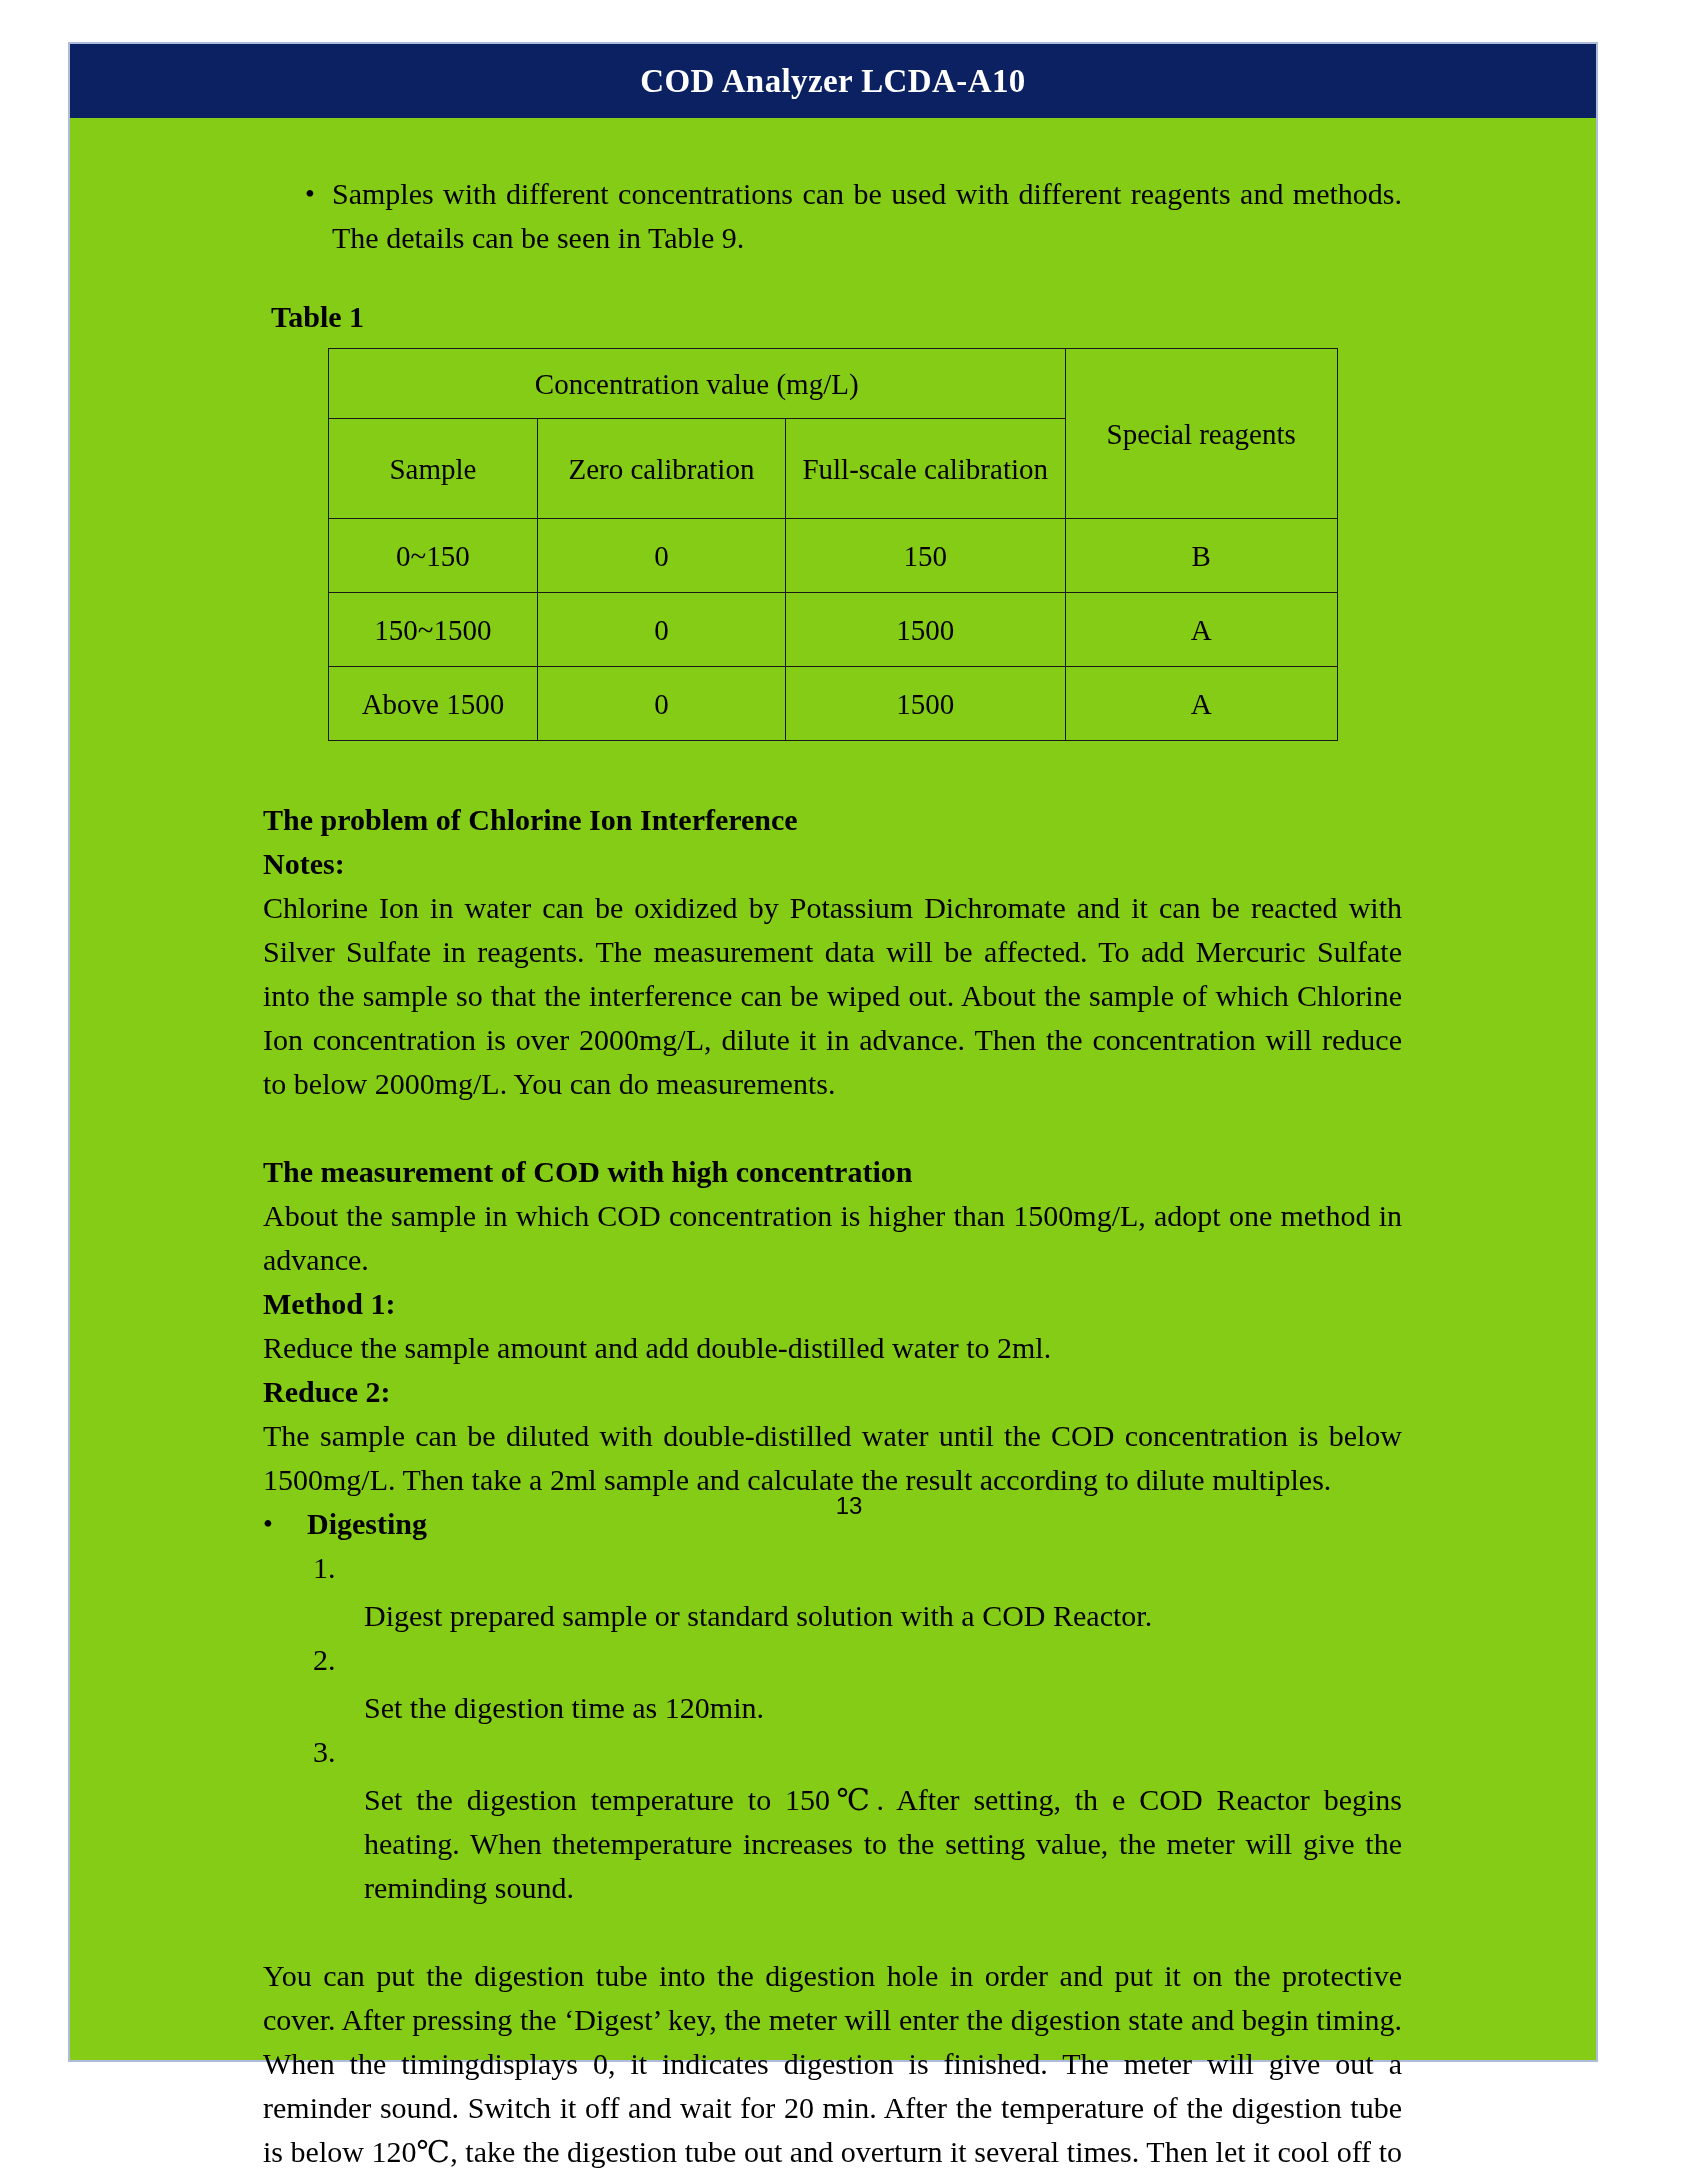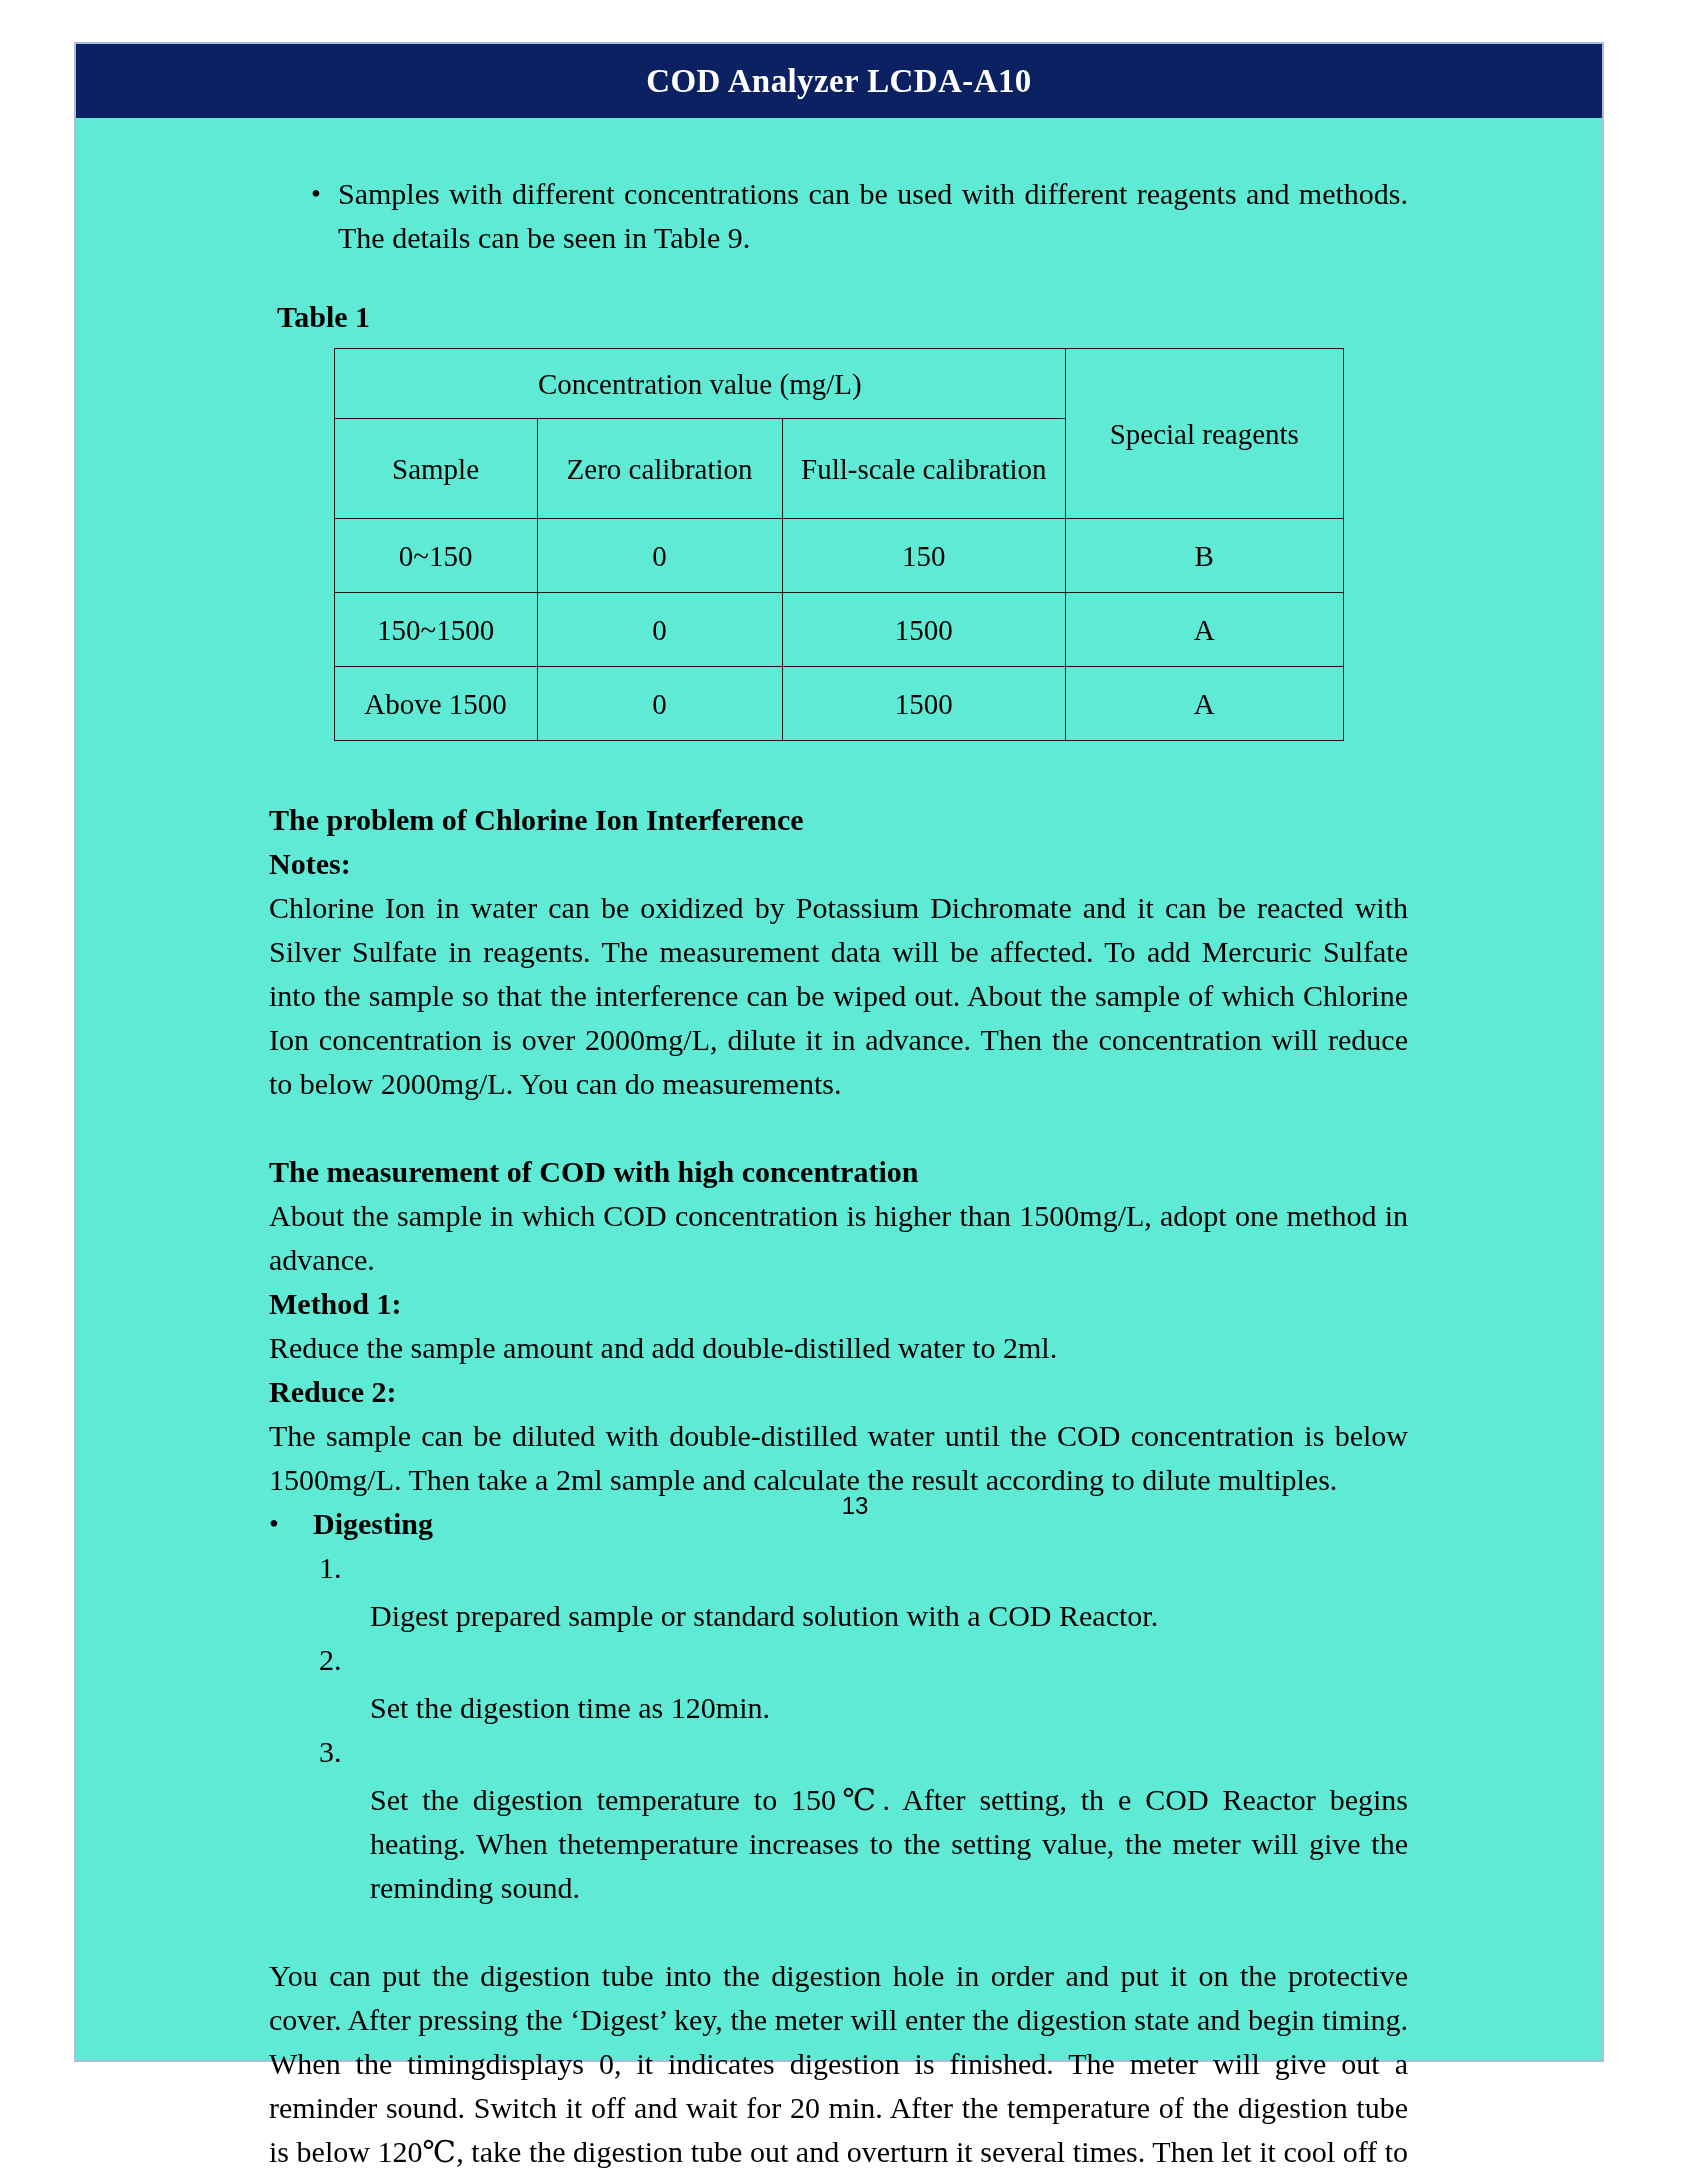--- a/index.html
+++ b/index.html
@@ -11,26 +11,26 @@
     width: 1683px;
     height: 2178px;
     font-family: "Liberation Serif", "DejaVu Serif", serif;
     color: #000000;
     position: relative;
     overflow: hidden;
   }
 
   .page {
     position: absolute;
-    left: 74px;
+    left: 68px;
     top: 42px;
     width: 1530px;
     height: 2020px;
     border: 2px solid #aebbdb;
-    background: #5eead4;
+    background: #84cc16;
     box-sizing: border-box;
   }
 
   .header-band {
     position: absolute;
     left: 0px;
     top: 0px;
     width: 100%;
     height: 74px;
     background: #0b2161;
@@ -111,21 +111,21 @@
   }
 
   table.t1 {
     border-collapse: collapse;
     margin: 0 auto;
     width: 1010px;
     font-size: 29px;
   }
   table.t1 td {
     border: 1.6px solid #1a1a1a;
-    padding: 6px 8px;
+    padding: 6px 16px;
     text-align: center;
     vertical-align: middle;
     line-height: 40px;
     font-family: "Liberation Serif", "DejaVu Serif", serif;
   }
   td.c-sample   { width: 196px; }
   td.c-zero     { width: 243px; }
   td.c-full     { width: 287px; }
   td.c-reagent  { width: 284px; }
   tr.hdr-top td { height: 57px; }

